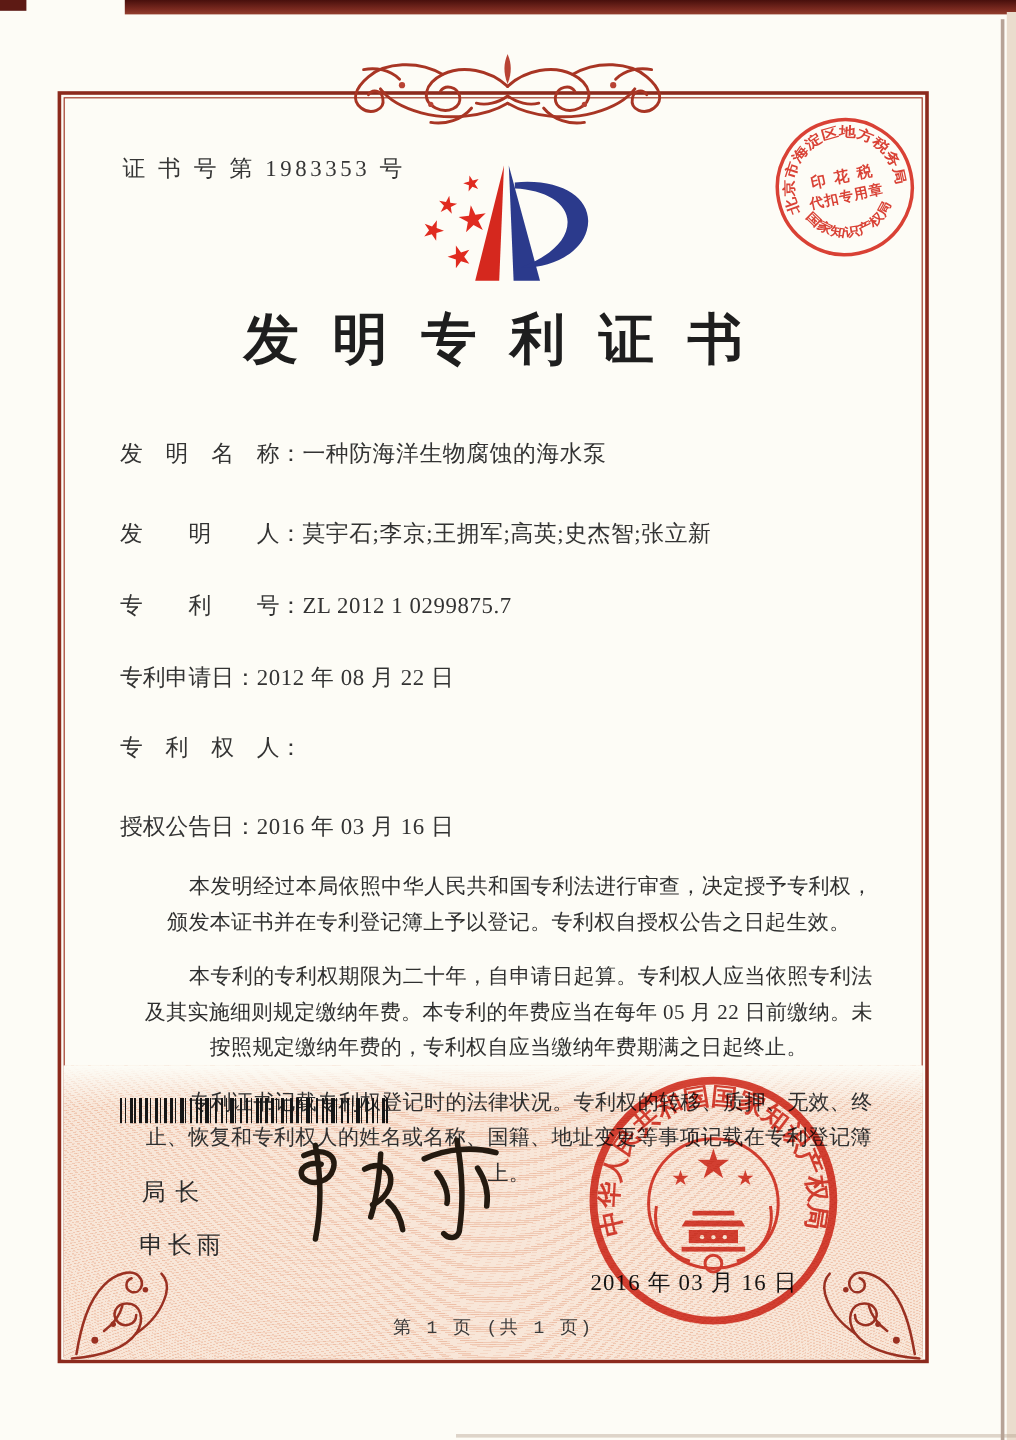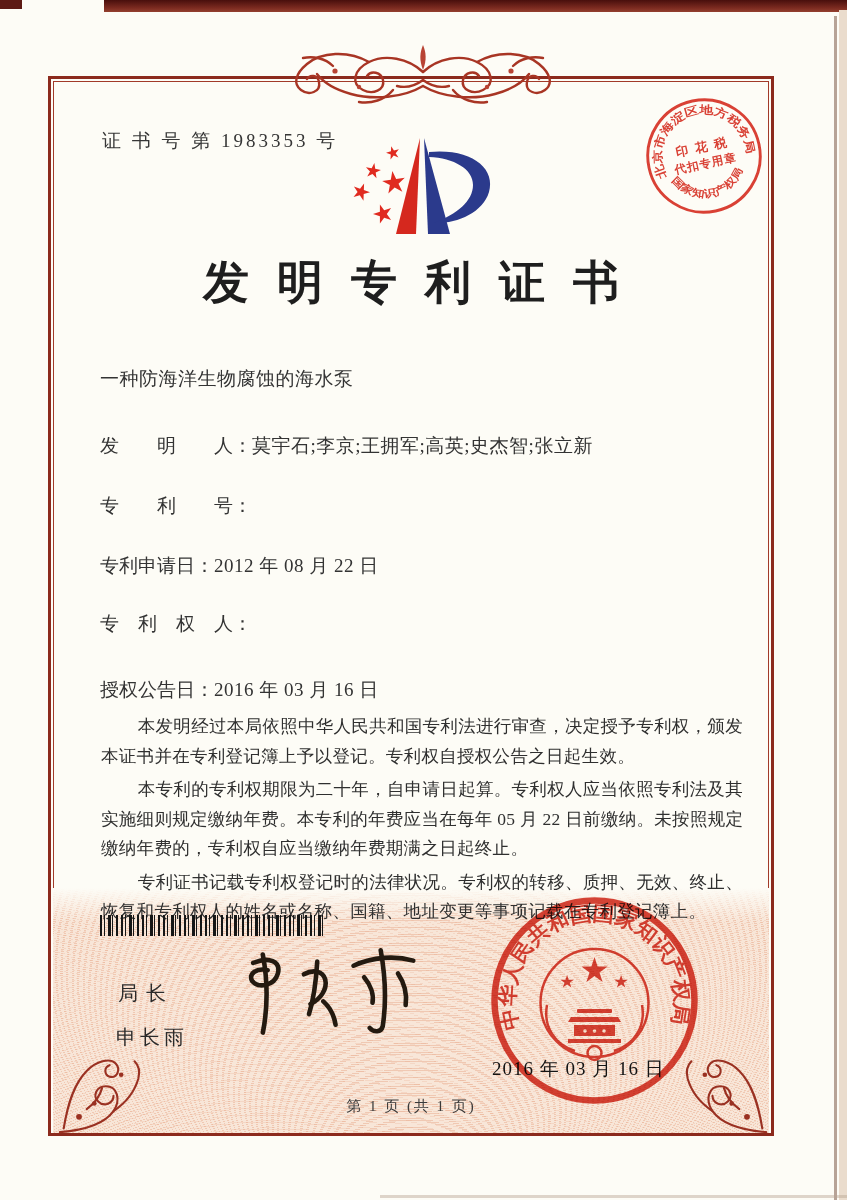--- a/index.html
+++ b/index.html
@@ -27,34 +27,34 @@
       repeating-radial-gradient(ellipse 1400px 500px at 50% 135%, rgba(228,156,122,.40) 0 1px, rgba(255,255,255,0) 1px 5px),
       repeating-radial-gradient(ellipse 1600px 620px at 30% -40%, rgba(233,170,140,.25) 0 1px, rgba(255,255,255,0) 1px 6px);
   }
   .guilloche-fade{left:53px;top:888px;width:716px;height:34px;background:linear-gradient(180deg,#fdfcf6,rgba(253,252,246,0));}
   .cert-number{left:102px;top:128px;font-size:19px;letter-spacing:3px;color:#363636;}
   .title{left:48px;top:252px;width:726px;text-align:center;font-size:46px;font-weight:700;letter-spacing:28px;text-indent:28px;color:#1e1e1e;}
   .frow{left:100px;display:flex;font-size:19px;color:#333;line-height:31px;}
   .flabel{white-space:pre;}
   .fvalue{white-space:pre-line;letter-spacing:.5px;}
   .body-text{left:97px;top:708px;width:654px;font-size:17.5px;line-height:29.5px;color:#2f2f2f;}
-  .body-text p{margin:4px;text-indent:2.1em;letter-spacing:.3px;}
+  .body-text p{margin:16px;text-indent:2.1em;letter-spacing:.3px;text-align:center;}
   .barcode{
     left:100px;top:915px;width:224px;height:21px;
     background:repeating-linear-gradient(90deg,
       #161616 0 2px, rgba(0,0,0,0) 2px 4px,
       #161616 4px 5px, rgba(0,0,0,0) 5px 8px,
       #161616 8px 11px, rgba(0,0,0,0) 11px 12px,
       #161616 12px 13px, rgba(0,0,0,0) 13px 16px,
       #161616 16px 18px, rgba(0,0,0,0) 18px 21px);
   }
   .issuer-title{left:118px;top:980px;font-size:20px;letter-spacing:8px;color:#2b2b2b;}
   .issuer-name{left:116px;top:1024px;font-size:20px;letter-spacing:4px;color:#2b2b2b;text-align:center;}
   .seal-date{left:492px;top:1056px;font-size:19px;letter-spacing:1px;color:#141414;z-index:2;}
-  .page-footer{left:48px;top:1097px;width:726px;text-align:center;font-size:15px;color:#3a3a3a;letter-spacing:2px;z-index:3;}
+  .page-footer{left:48px;top:1097px;width:726px;text-align:center;font-size:15px;color:#3a3a3a;letter-spacing:2px;z-index:3;font-family:Liberation Mono, monospace;}
   .office-seal{left:487px;top:893px;mix-blend-mode:multiply;z-index:4;}
   .tax-stamp{left:641px;top:93px;transform:rotate(-12deg);mix-blend-mode:multiply;opacity:.95;}
   .signature{left:225px;top:943px;z-index:2;}
   .logo{left:336px;top:130px;}
   .ornament-top{left:273px;top:40px;}
   .corner-bl{left:54px;top:1046px;}
   .corner-br{left:676px;top:1046px;transform:scaleX(-1);}
 </style>
 </head>
 <body>
@@ -148,28 +148,30 @@
   <text x="65" y="77" text-anchor="middle" fill="#d9382c" font-size="12" font-weight="700" letter-spacing="1" font-family="Liberation Serif, serif">代扣专用章</text>
   <path id="taxArcBottom" d="M 25.8 80.3 A 42 42 0 0 0 104.2 80.3" fill="none"></path>
   <text fill="#d9382c" font-size="10.5" font-weight="700" font-family="Liberation Serif, serif">
     <textPath href="#taxArcBottom" textLength="90" startOffset="3" lengthAdjust="spacingAndGlyphs">国家知识产权局</textPath>
   </text>
 </svg>
 
 <div class="abs title">发明专利证书</div>
 
 <div class="abs frow" style="top:363px">
+  <span class="flabel">发　明　名　称：</span>
   <span class="fvalue">一种防海洋生物腐蚀的海水泵</span>
 </div>
 <div class="abs frow" style="top:430px">
   <span class="flabel">发　　明　　人：</span>
   <span class="fvalue">莫宇石;李京;王拥军;高英;史杰智;张立新</span>
 </div>
 <div class="abs frow" style="top:490px">
   <span class="flabel">专　　利　　号：</span>
+  <span class="fvalue">ZL 2012 1 0299875.7</span>
 </div>
 <div class="abs frow" style="top:550px">
   <span class="flabel">专利申请日：</span>
   <span class="fvalue">2012 年 08 月 22 日</span>
 </div>
 <div class="abs frow" style="top:608px">
   <span class="flabel">专　利　权　人：</span>
 </div>
 <div class="abs frow" style="top:674px">
   <span class="flabel">授权公告日：</span>

